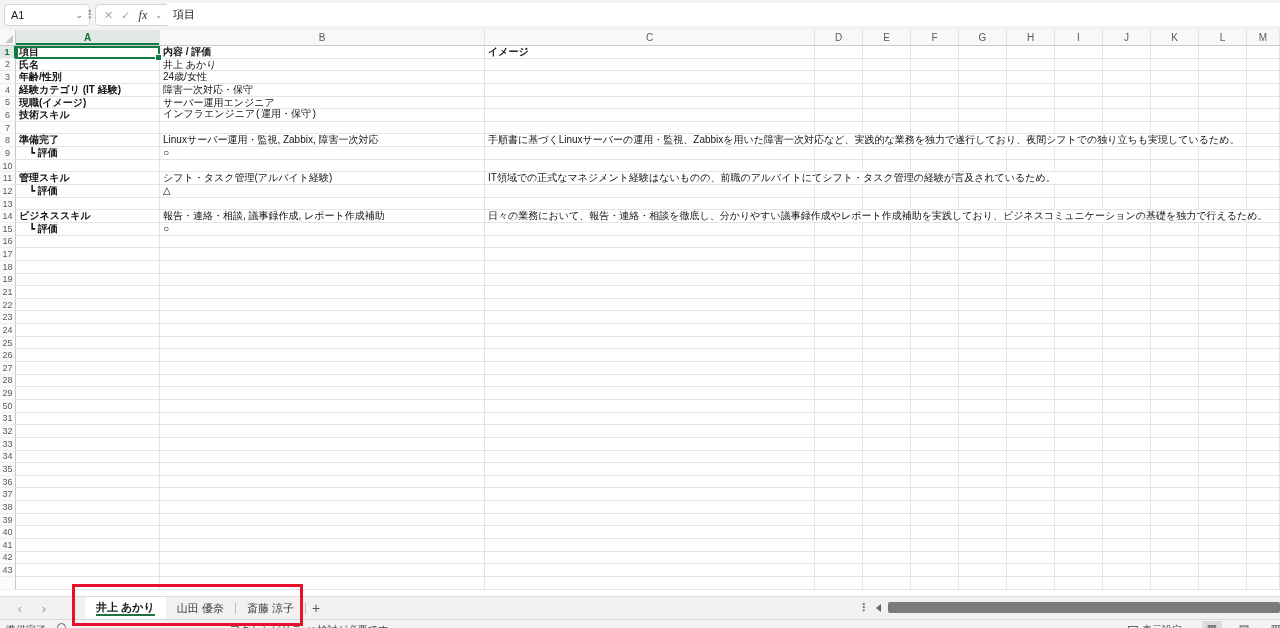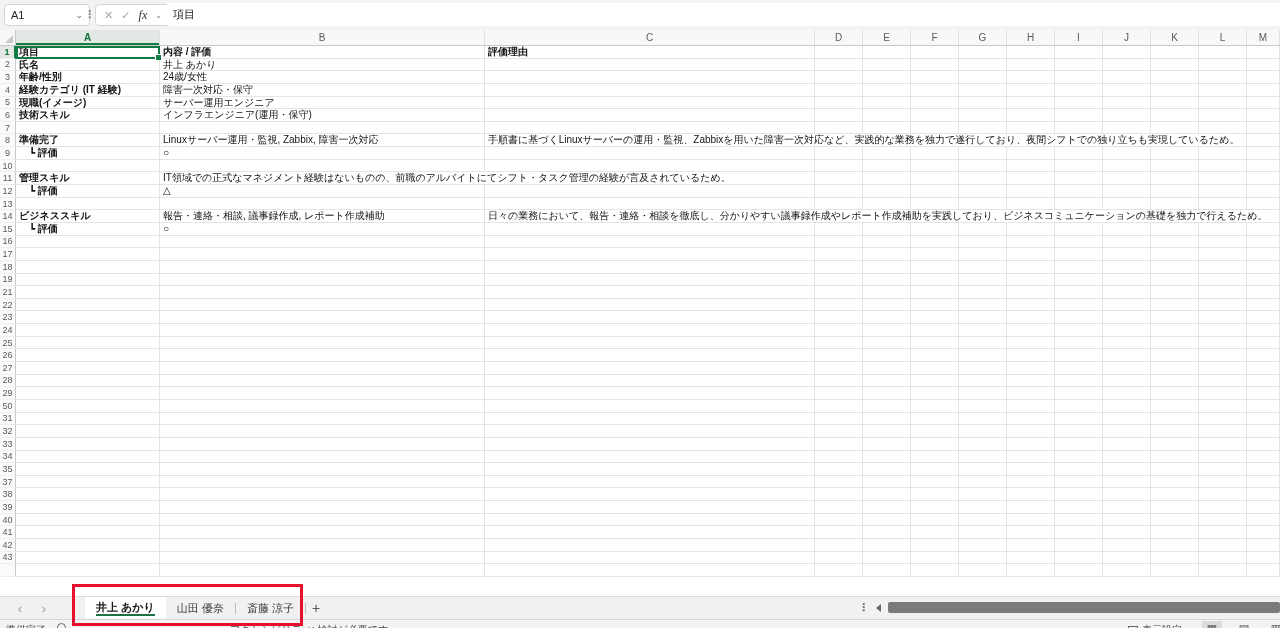--- a/index.html
+++ b/index.html
@@ -119,21 +119,21 @@
         <div class="col-h" style="width: 48px;">J</div>
         <div class="col-h" style="width: 48px;">K</div>
         <div class="col-h" style="width: 48px;">L</div>
         <div class="col-h" style="width: 33px;">M</div>
       </div>
     <div class="rows">
         <div class="row">
           <div class="row-h sel">1</div>
           <div class="cell selcell" style="width: 144px;"><span class="txt b">項目</span><div class="fill-handle"></div></div>
           <div class="cell" style="width: 325px;"><span class="txt b">内容 / 評価</span></div>
-          <div class="cell" style="width: 330px;"><span class="txt b">評価理由</span></div>
+          <div class="cell" style="width: 330px;"><span class="txt b">イメージ</span></div>
           <div class="cell" style="width: 48px;"></div>
           <div class="cell" style="width: 48px;"></div>
           <div class="cell" style="width: 48px;"></div>
           <div class="cell" style="width: 48px;"></div>
           <div class="cell" style="width: 48px;"></div>
           <div class="cell" style="width: 48px;"></div>
           <div class="cell" style="width: 48px;"></div>
           <div class="cell" style="width: 48px;"></div>
           <div class="cell" style="width: 48px;"></div>
           <div class="cell" style="width: 33px;"></div>
@@ -198,21 +198,21 @@
           <div class="cell" style="width: 48px;"></div>
           <div class="cell" style="width: 48px;"></div>
           <div class="cell" style="width: 48px;"></div>
           <div class="cell" style="width: 48px;"></div>
           <div class="cell" style="width: 48px;"></div>
           <div class="cell" style="width: 33px;"></div>
         </div>
         <div class="row">
           <div class="row-h">6</div>
           <div class="cell" style="width: 144px;"><span class="txt b">技術スキル</span></div>
-          <div class="cell" style="width: 325px;"><span class="txt">インフラエンジニア(運用・保守)</span></div>
+          <div class="cell" style="width: 325px; font-family: Liberation Mono, monospace;"><span class="txt">インフラエンジニア(運用・保守)</span></div>
           <div class="cell" style="width: 330px;"></div>
           <div class="cell" style="width: 48px;"></div>
           <div class="cell" style="width: 48px;"></div>
           <div class="cell" style="width: 48px;"></div>
           <div class="cell" style="width: 48px;"></div>
           <div class="cell" style="width: 48px;"></div>
           <div class="cell" style="width: 48px;"></div>
           <div class="cell" style="width: 48px;"></div>
           <div class="cell" style="width: 48px;"></div>
           <div class="cell" style="width: 48px;"></div>
@@ -278,22 +278,22 @@
           <div class="cell" style="width: 48px;"></div>
           <div class="cell" style="width: 48px;"></div>
           <div class="cell" style="width: 48px;"></div>
           <div class="cell" style="width: 48px;"></div>
           <div class="cell" style="width: 48px;"></div>
           <div class="cell" style="width: 33px;"></div>
         </div>
         <div class="row">
           <div class="row-h">11</div>
           <div class="cell" style="width: 144px;"><span class="txt b">管理スキル</span></div>
+          <div class="cell" style="width: 325px;"><span class="txt">シフト・タスク管理(アルバイト経験)</span></div>
           <div class="cell ovfc" style="width: 330px;"><span class="txt">IT領域での正式なマネジメント経験はないものの、前職のアルバイトにてシフト・タスク管理の経験が言及されているため。</span></div>
-          <div class="cell" style="width: 325px;"><span class="txt">シフト・タスク管理(アルバイト経験)</span></div>
           <div class="cell" style="width: 48px;"></div>
           <div class="cell" style="width: 48px;"></div>
           <div class="cell" style="width: 48px;"></div>
           <div class="cell" style="width: 48px;"></div>
           <div class="cell" style="width: 48px;"></div>
           <div class="cell" style="width: 48px;"></div>
           <div class="cell" style="width: 48px;"></div>
           <div class="cell" style="width: 48px;"></div>
           <div class="cell" style="width: 48px;"></div>
           <div class="cell" style="width: 33px;"></div>
@@ -645,20 +645,36 @@
           <div class="cell" style="width: 48px;"></div>
           <div class="cell" style="width: 48px;"></div>
           <div class="cell" style="width: 48px;"></div>
           <div class="cell" style="width: 48px;"></div>
           <div class="cell" style="width: 48px;"></div>
           <div class="cell" style="width: 48px;"></div>
           <div class="cell" style="width: 33px;"></div>
         </div>
         <div class="row">
           <div class="row-h">35</div>
+          <div class="cell" style="width: 144px;"></div>
+          <div class="cell" style="width: 325px;"></div>
+          <div class="cell" style="width: 330px;"></div>
+          <div class="cell" style="width: 48px;"></div>
+          <div class="cell" style="width: 48px;"></div>
+          <div class="cell" style="width: 48px;"></div>
+          <div class="cell" style="width: 48px;"></div>
+          <div class="cell" style="width: 48px;"></div>
+          <div class="cell" style="width: 48px;"></div>
+          <div class="cell" style="width: 48px;"></div>
+          <div class="cell" style="width: 48px;"></div>
+          <div class="cell" style="width: 48px;"></div>
+          <div class="cell" style="width: 33px;"></div>
+        </div>
+        <div class="row">
+          <div class="row-h">36</div>
           <div class="cell" style="width: 144px;"></div>
           <div class="cell" style="width: 325px;"></div>
           <div class="cell" style="width: 330px;"></div>
           <div class="cell" style="width: 48px;"></div>
           <div class="cell" style="width: 48px;"></div>
           <div class="cell" style="width: 48px;"></div>
           <div class="cell" style="width: 48px;"></div>
           <div class="cell" style="width: 48px;"></div>
           <div class="cell" style="width: 48px;"></div>
           <div class="cell" style="width: 48px;"></div>

